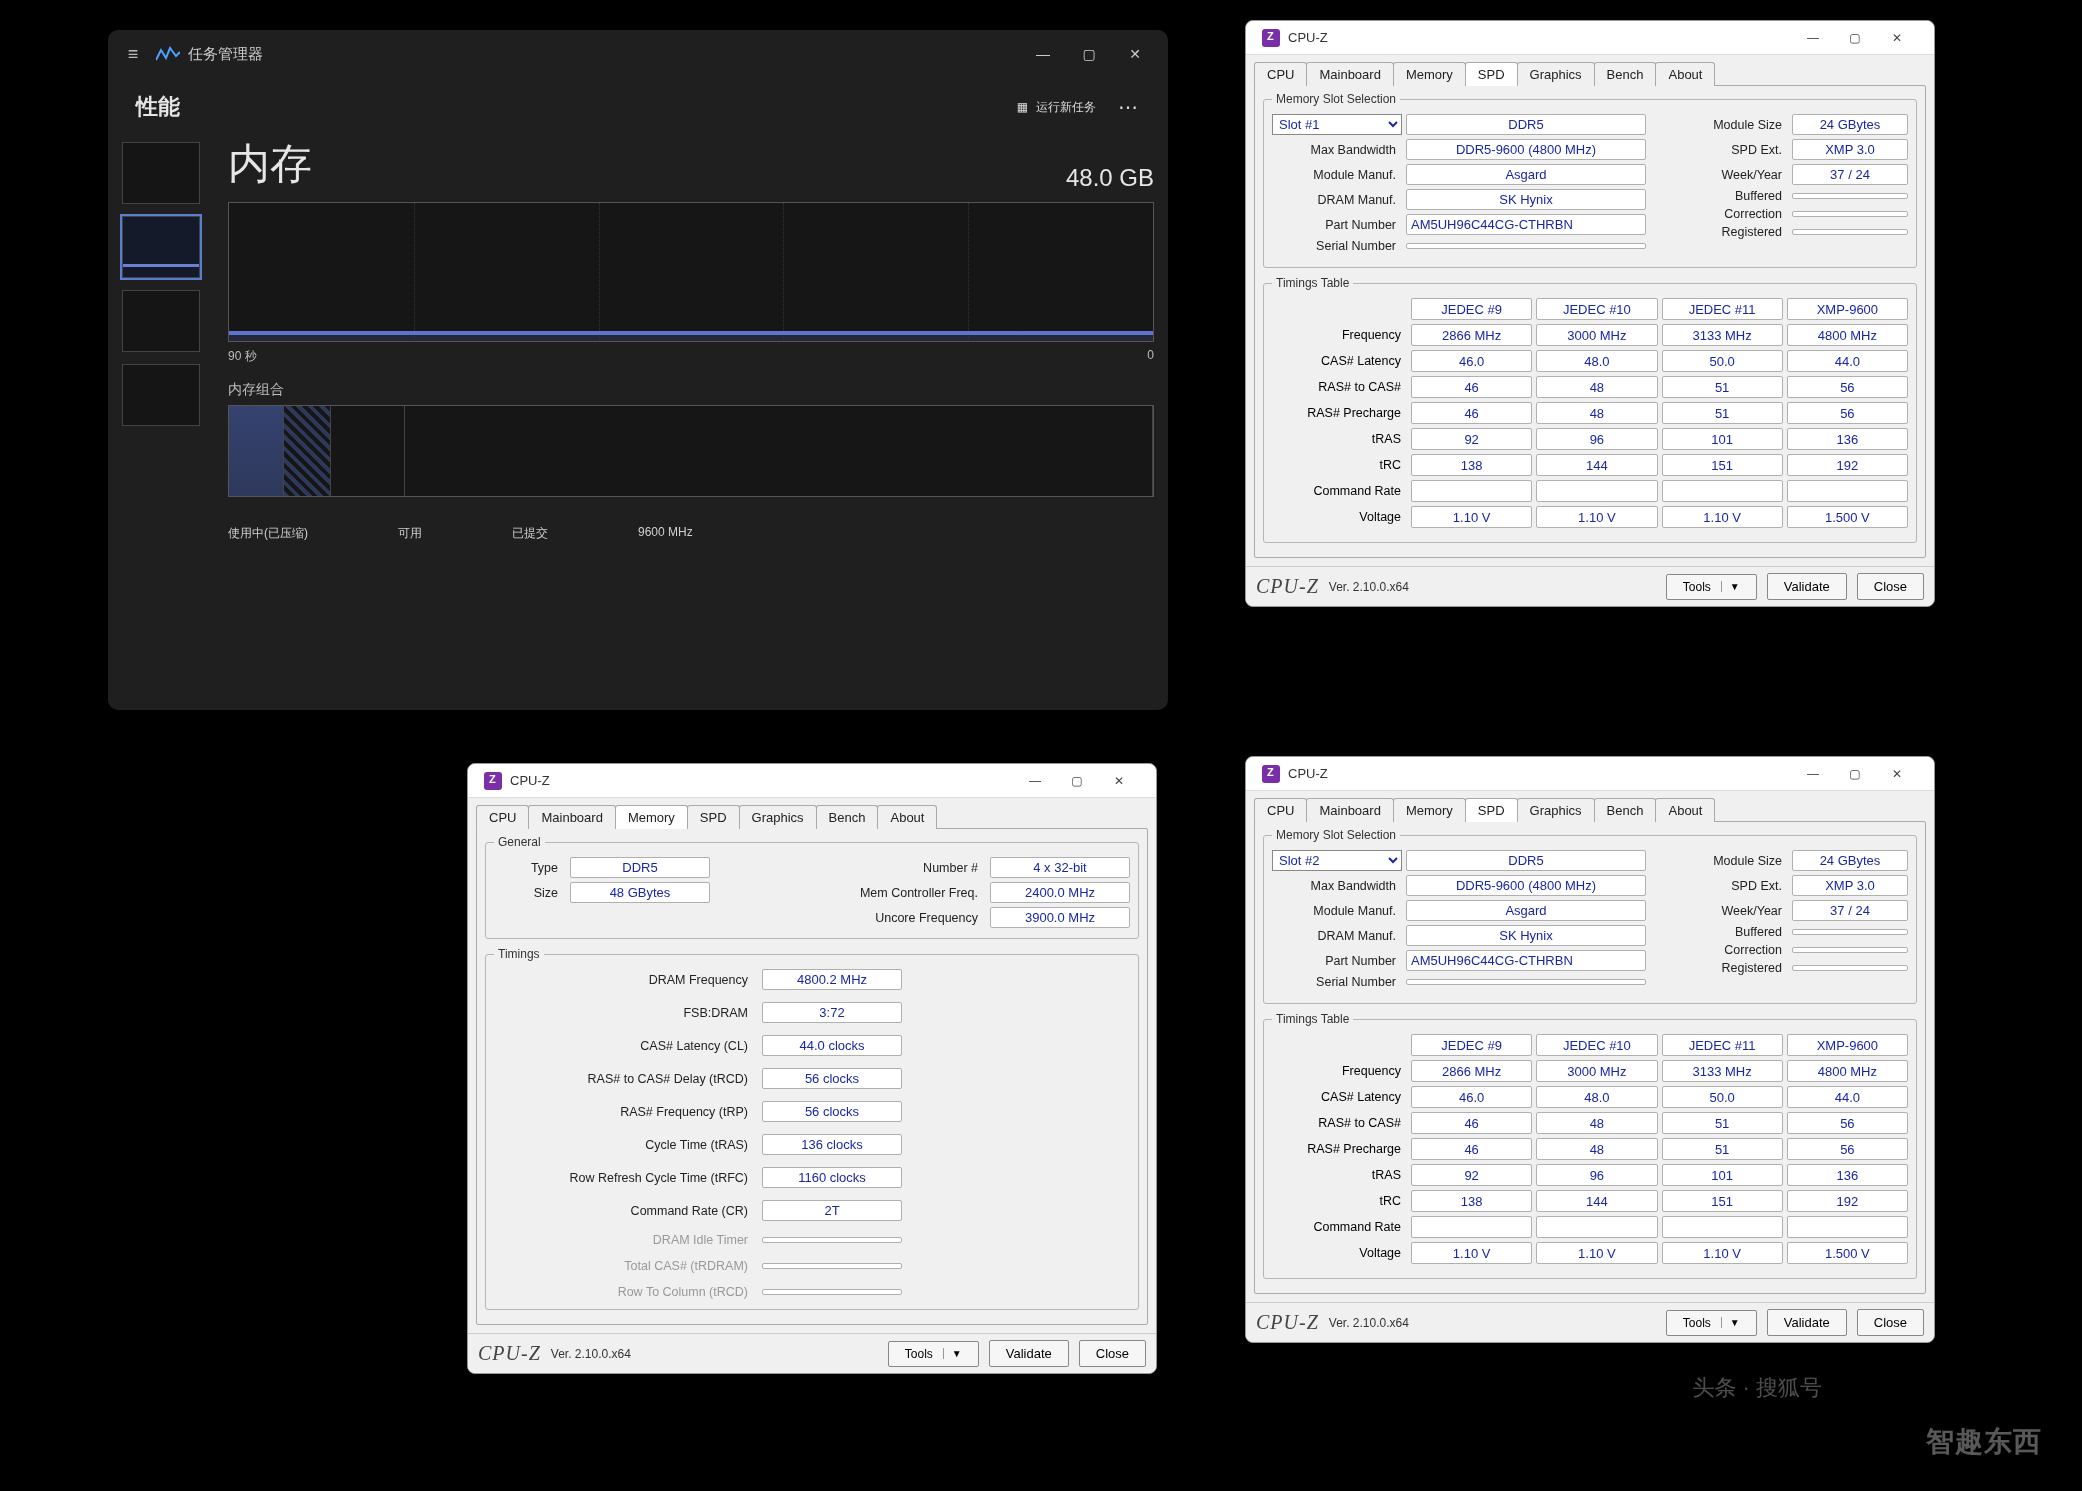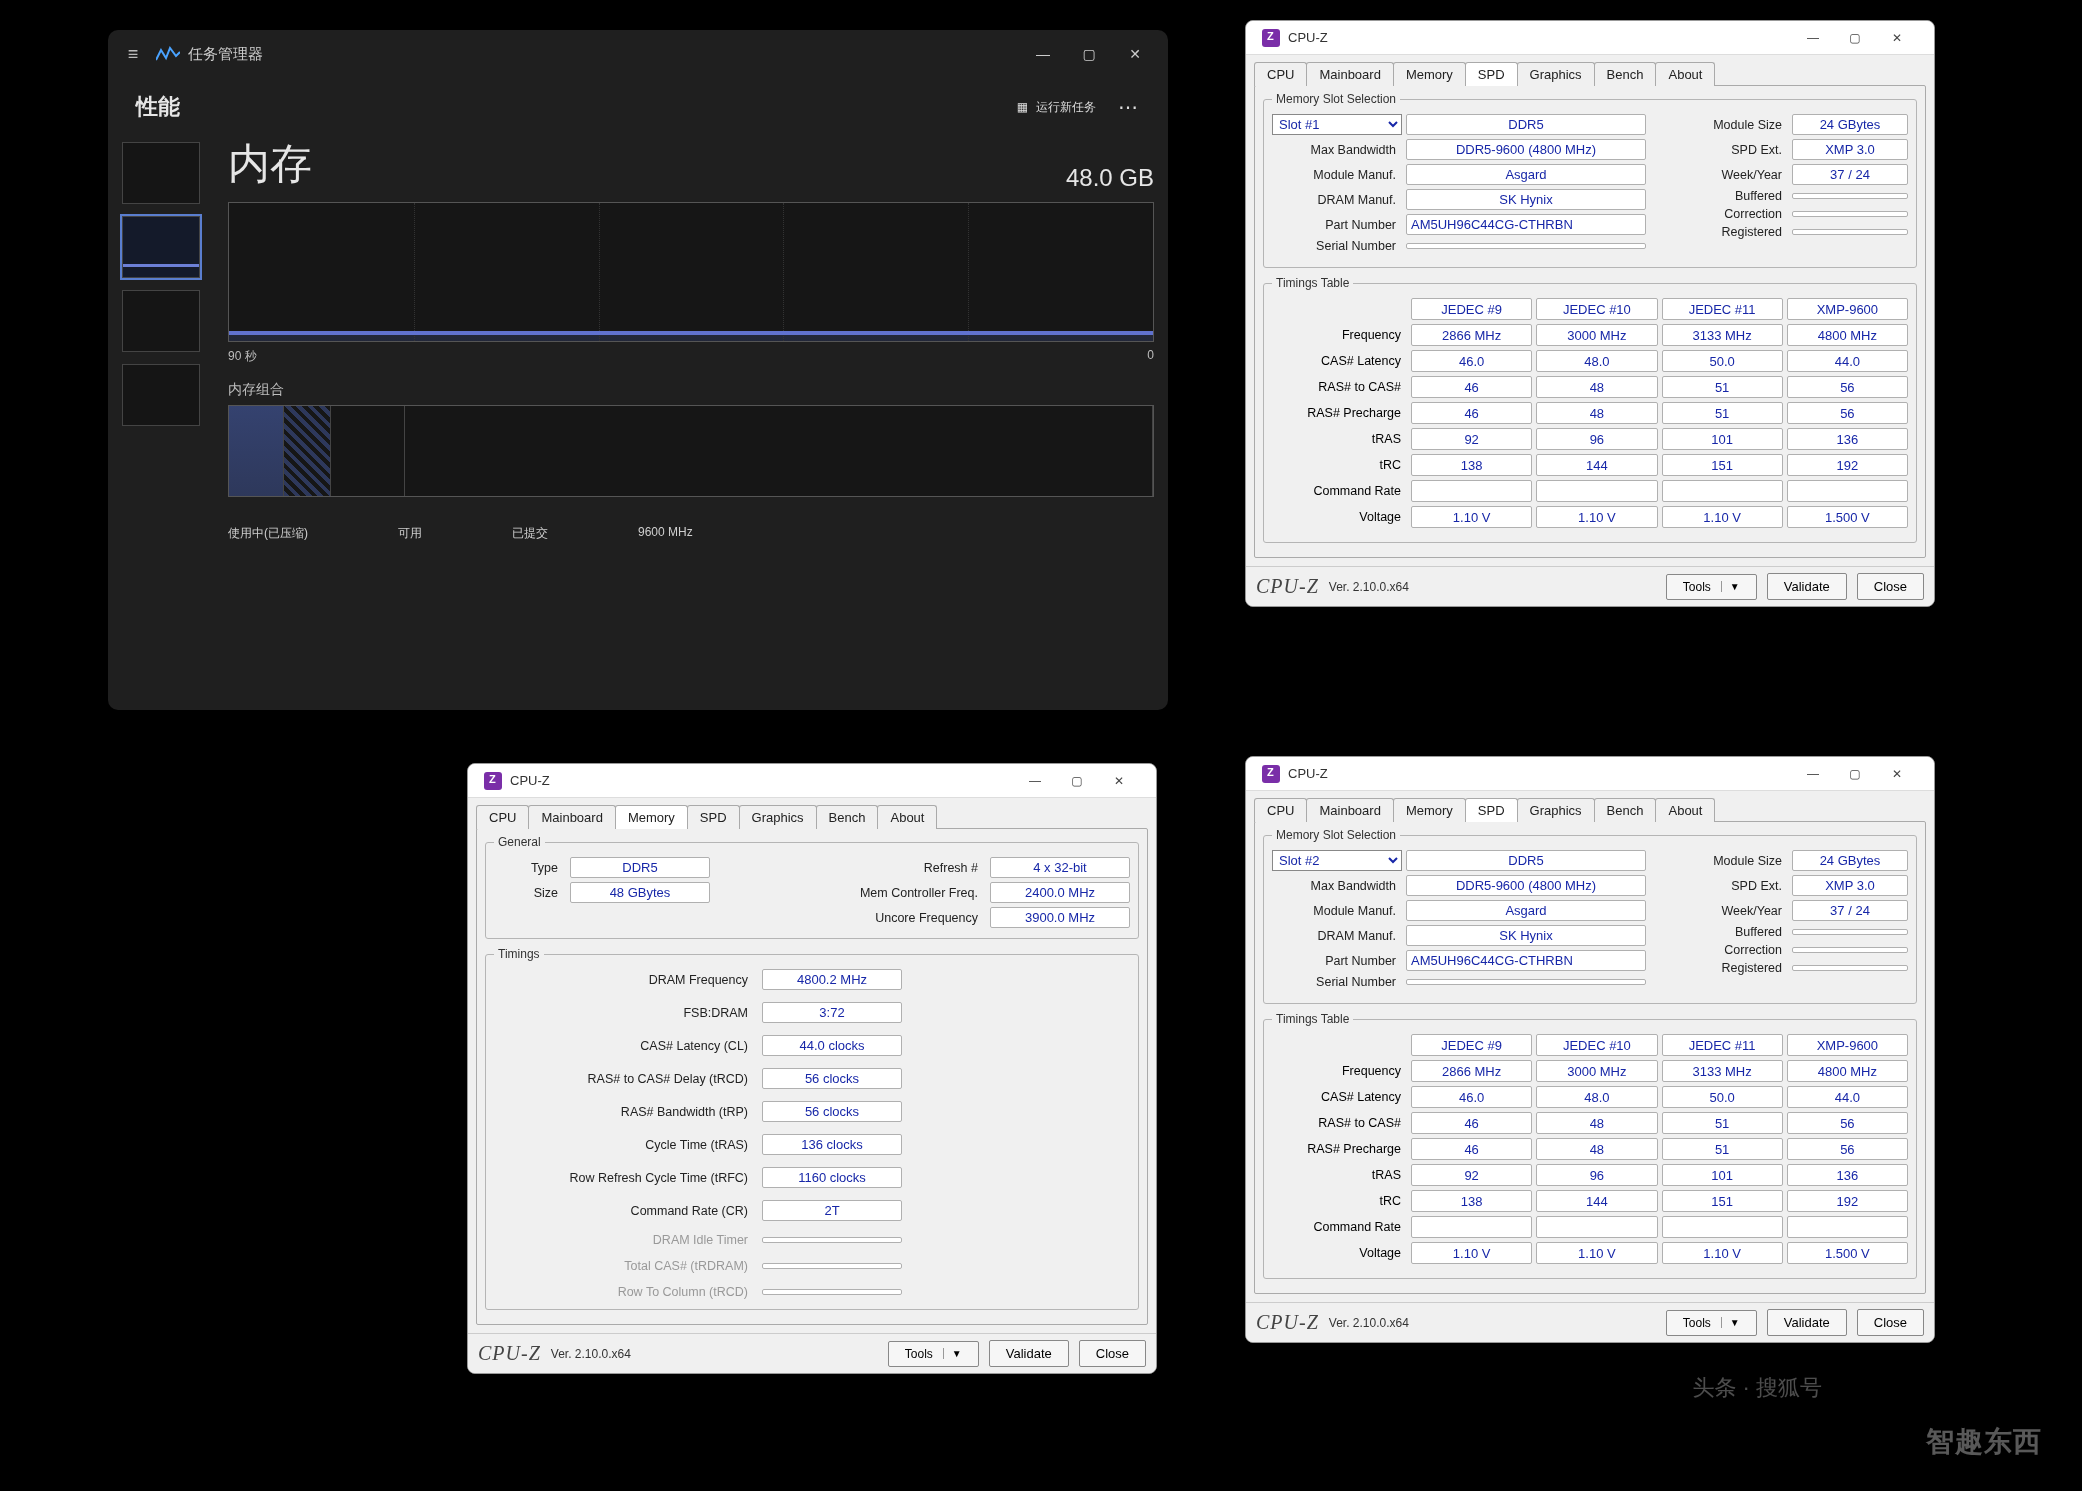--- a/index.html
+++ b/index.html
@@ -332,21 +332,21 @@
     <div class="tab">Graphics</div>
     <div class="tab">Bench</div>
     <div class="tab">About</div>
   </div>
   <div class="panel">
     <fieldset>
       <legend>General</legend>
       <div class="gen-grid">
         <div class="lbl">Type</div>
           <div class="val">DDR5</div>
-        <div class="lbl">Refresh #</div>
+        <div class="lbl">Number #</div>
           <div class="val">4 x 32-bit</div>
         <div class="lbl">Size</div>
           <div class="val">48 GBytes</div>
         <div class="lbl">Mem Controller Freq.</div>
           <div class="val">2400.0 MHz</div>
         <div></div>
           <div></div>
         <div class="lbl">Uncore Frequency</div>
           <div class="val">3900.0 MHz</div>
       </div>
@@ -355,21 +355,21 @@
       <legend>Timings</legend>
       <div class="tim-grid">
         <div class="lbl">DRAM Frequency</div>
           <div class="val">4800.2 MHz</div>
         <div class="lbl">FSB:DRAM</div>
           <div class="val">3:72</div>
         <div class="lbl">CAS# Latency (CL)</div>
           <div class="val">44.0 clocks</div>
         <div class="lbl">RAS# to CAS# Delay (tRCD)</div>
           <div class="val">56 clocks</div>
-        <div class="lbl">RAS# Bandwidth (tRP)</div>
+        <div class="lbl">RAS# Frequency (tRP)</div>
           <div class="val">56 clocks</div>
         <div class="lbl">Cycle Time (tRAS)</div>
           <div class="val">136 clocks</div>
         <div class="lbl">Row Refresh Cycle Time (tRFC)</div>
           <div class="val">1160 clocks</div>
         <div class="lbl">Command Rate (CR)</div>
           <div class="val">2T</div>
         <div class="lbl" style="color:#999">DRAM Idle Timer</div>
           <div class="val"></div>
         <div class="lbl" style="color:#999">Total CAS# (tRDRAM)</div>

